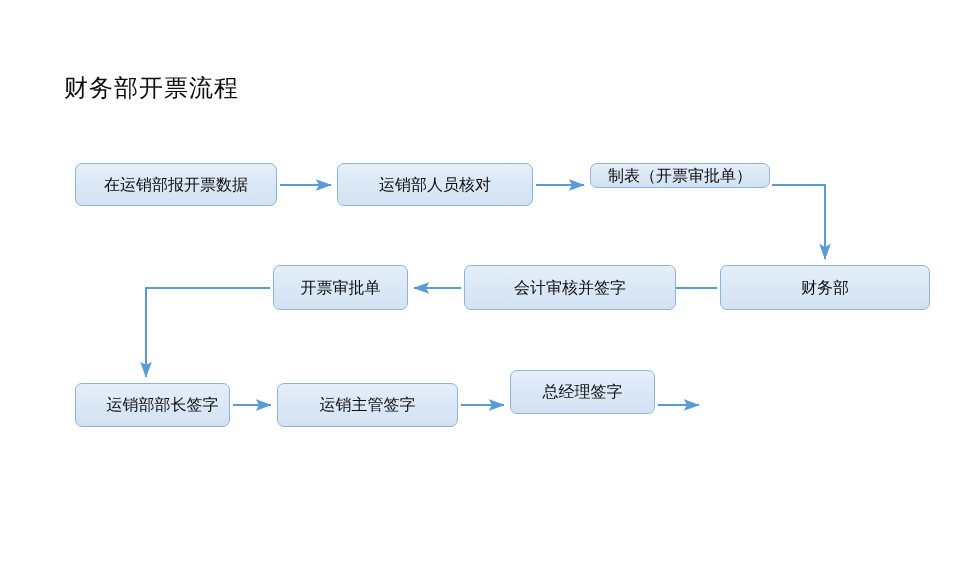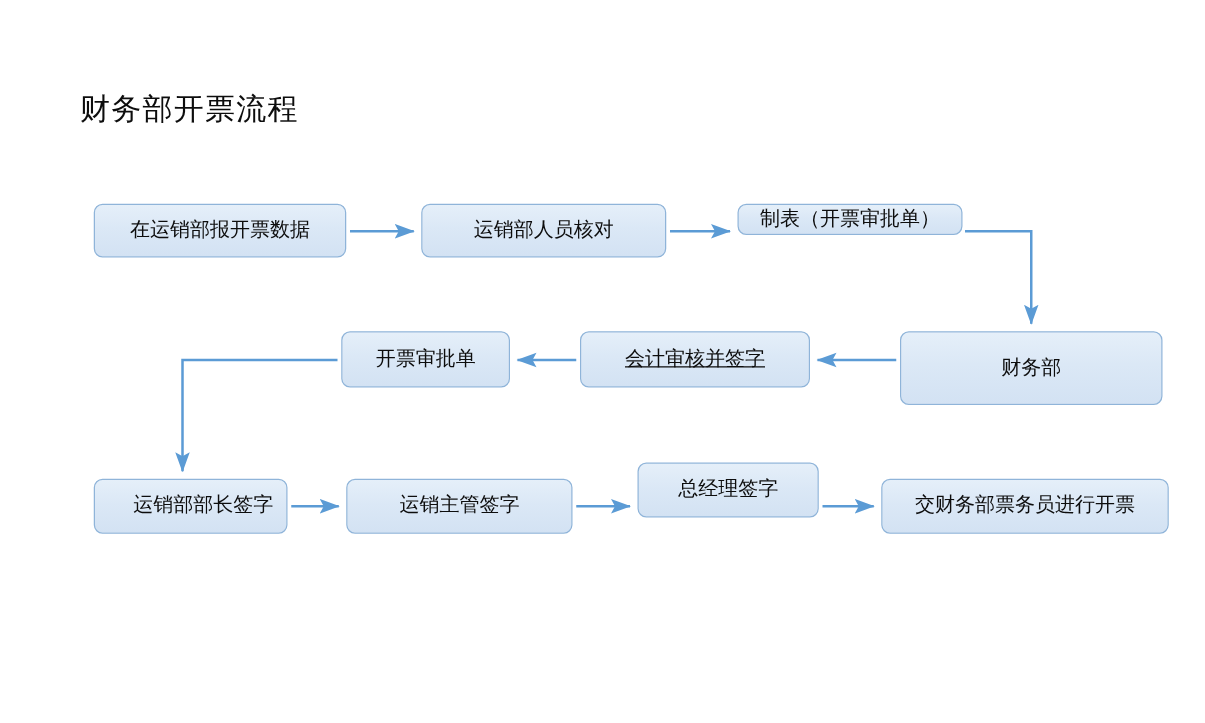--- a/index.html
+++ b/index.html
@@ -91,41 +91,38 @@
   </div>
 
   <div class="node" style="left:337px; top:163px; width:196px; height:43px;">
     <span class="node-label">运销部人员核对</span>
   </div>
 
   <div class="node" style="left:590px; top:163px; width:180px; height:25px;">
     <span class="node-label">制表（开票审批单）</span>
   </div>
 
-  <div class="node" style="left:720px; top:265px; width:210px; height:59px;">
+  <div class="node" style="left:720px; top:265px; width:210px; height:45px;">
     <span class="node-label">财务部</span>
   </div>
 
-  <div class="node" style="left:464px; top:265px; width:184px; height:45px;text-decoration:underline;">
+  <div class="node" style="left:464px; top:265px; width:212px; height:45px;">
     <span class="node-label">会计审核并签字</span>
   </div>
 
   <div class="node" style="left:273px; top:265px; width:135px; height:45px;">
     <span class="node-label">开票审批单</span>
   </div>
 
   <div class="node" style="left:75px; top:383px; width:155px; height:44px;padding-left:20px;">
     <span class="node-label">运销部部长签字</span>
   </div>
 
   <div class="node" style="left:277px; top:383px; width:181px; height:44px;align-items:center;">
     <span class="node-label">运销主管签字</span>
   </div>
 
   <div class="node" style="left:510px; top:370px; width:145px; height:44px;">
     <span class="node-label">总经理签字</span>
   </div>
 
-  <div class="node" style="left:705px; top:383px; width:230px; height:44px;">
-    <span class="node-label">交财务部票务员进行开票</span>
-  </div>
 
 </div>
 
 </body></html>

